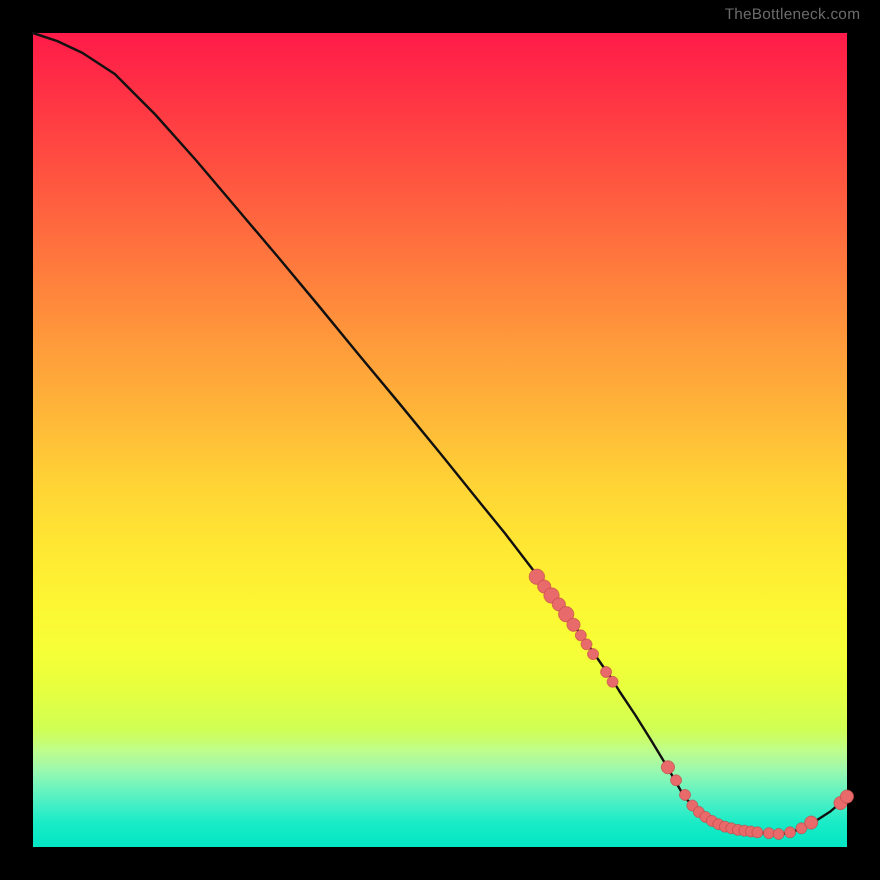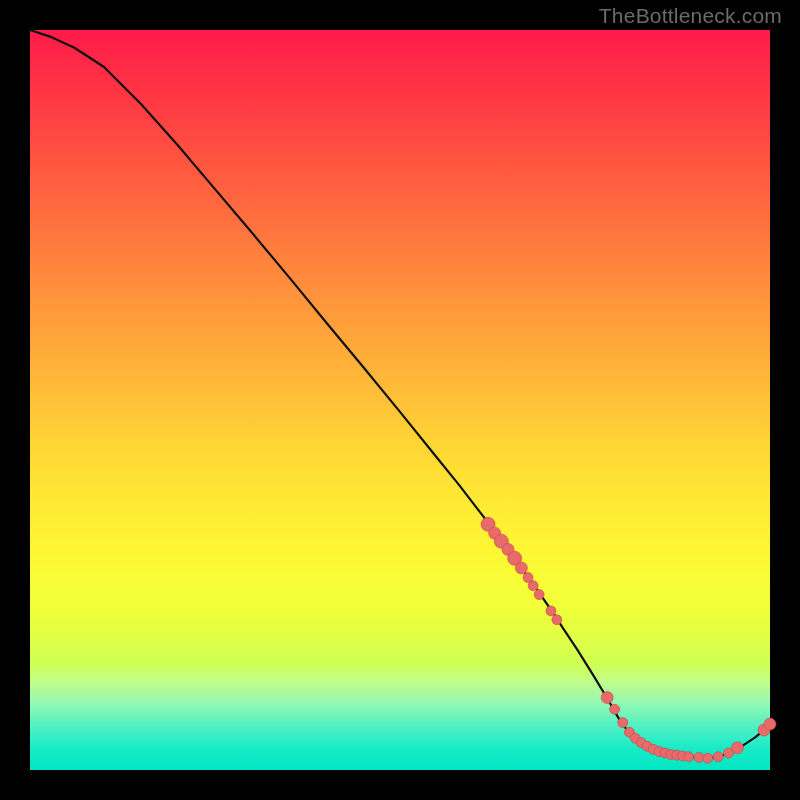--- a/index.html
+++ b/index.html
@@ -15,21 +15,21 @@
     position: relative;
     width: 800px;
     height: 800px;
     background: #000;
   }
   .attribution {
     position: absolute;
     top: 4px;
     right: 18px;
     color: #6b6b6b;
-    font-size: 21px;
+    font-size: 14px;
     font-weight: 400;
     letter-spacing: 0.2px;
   }
   .plot {
     position: absolute;
     left: 30px;
     top: 30px;
     width: 740px;
     height: 740px;
   }

